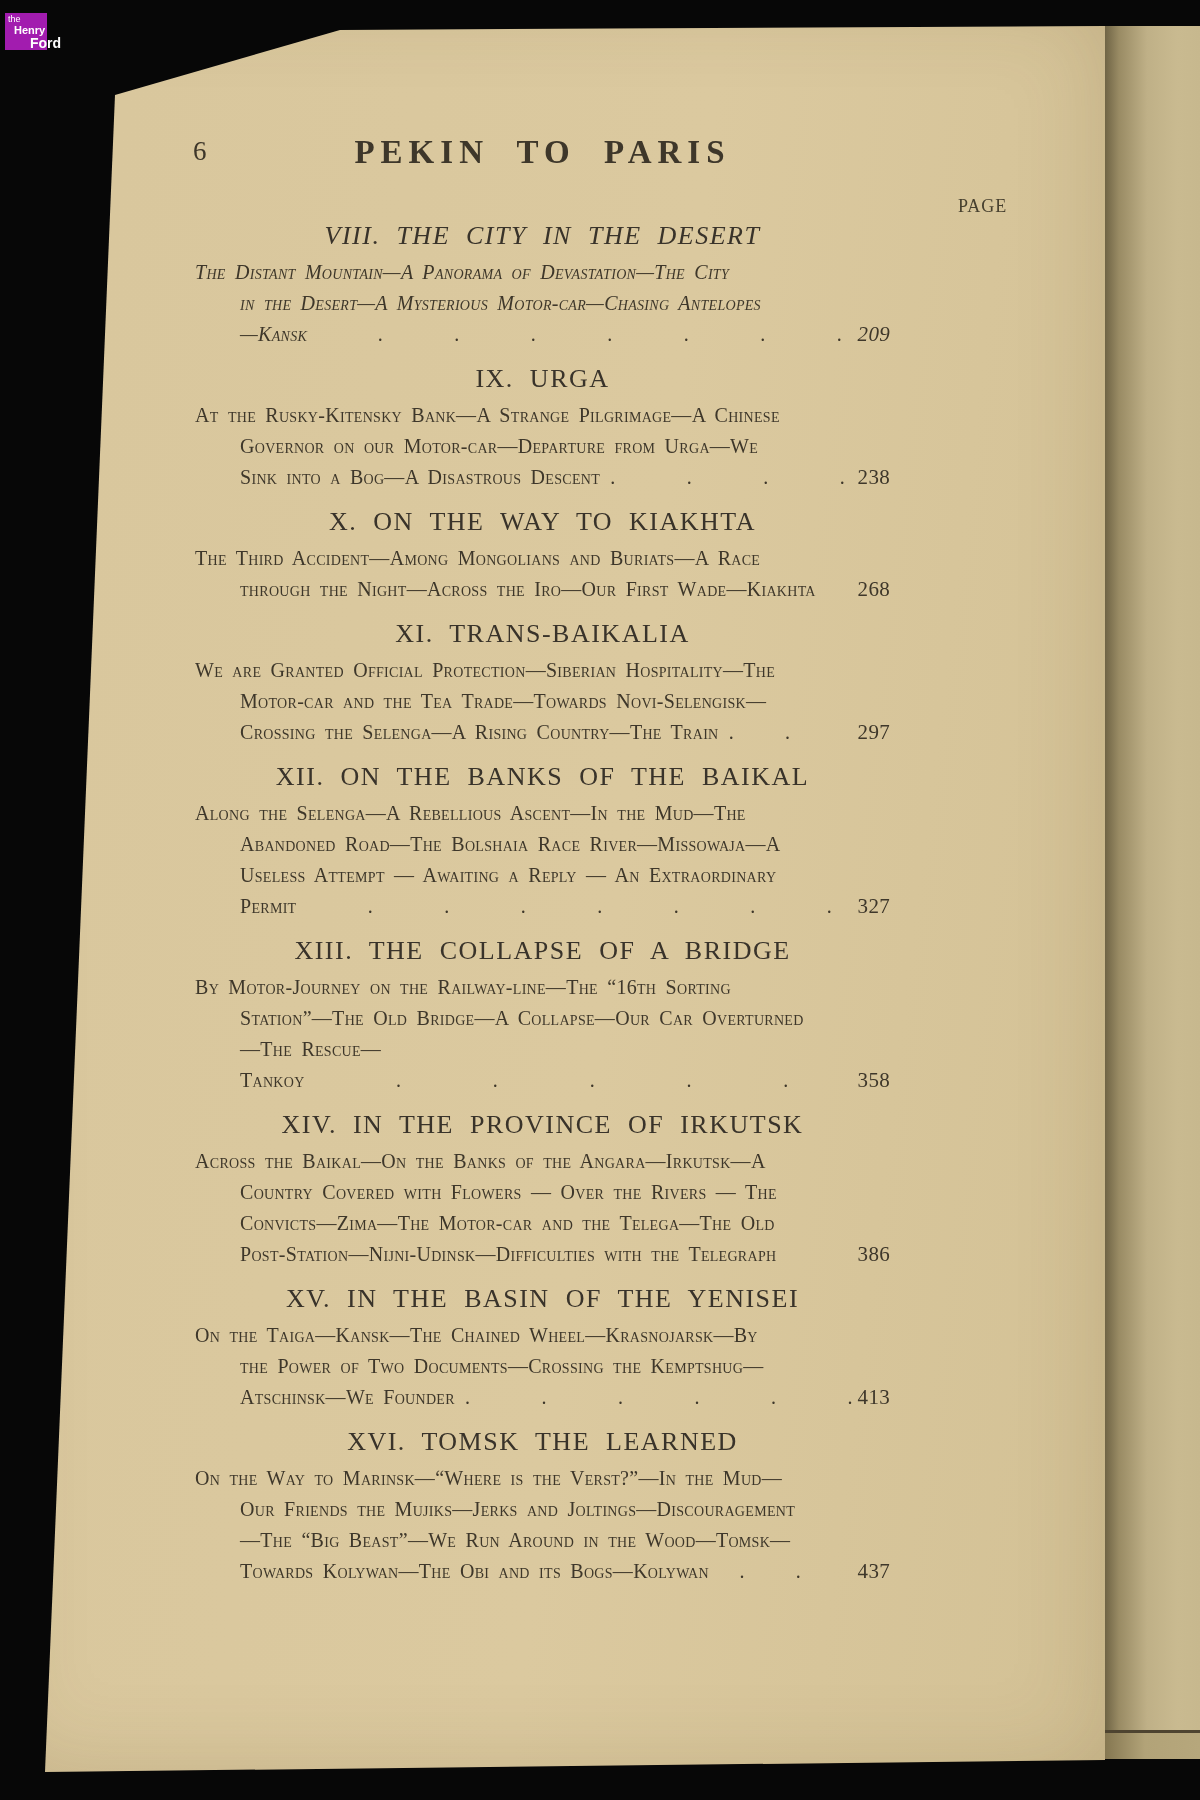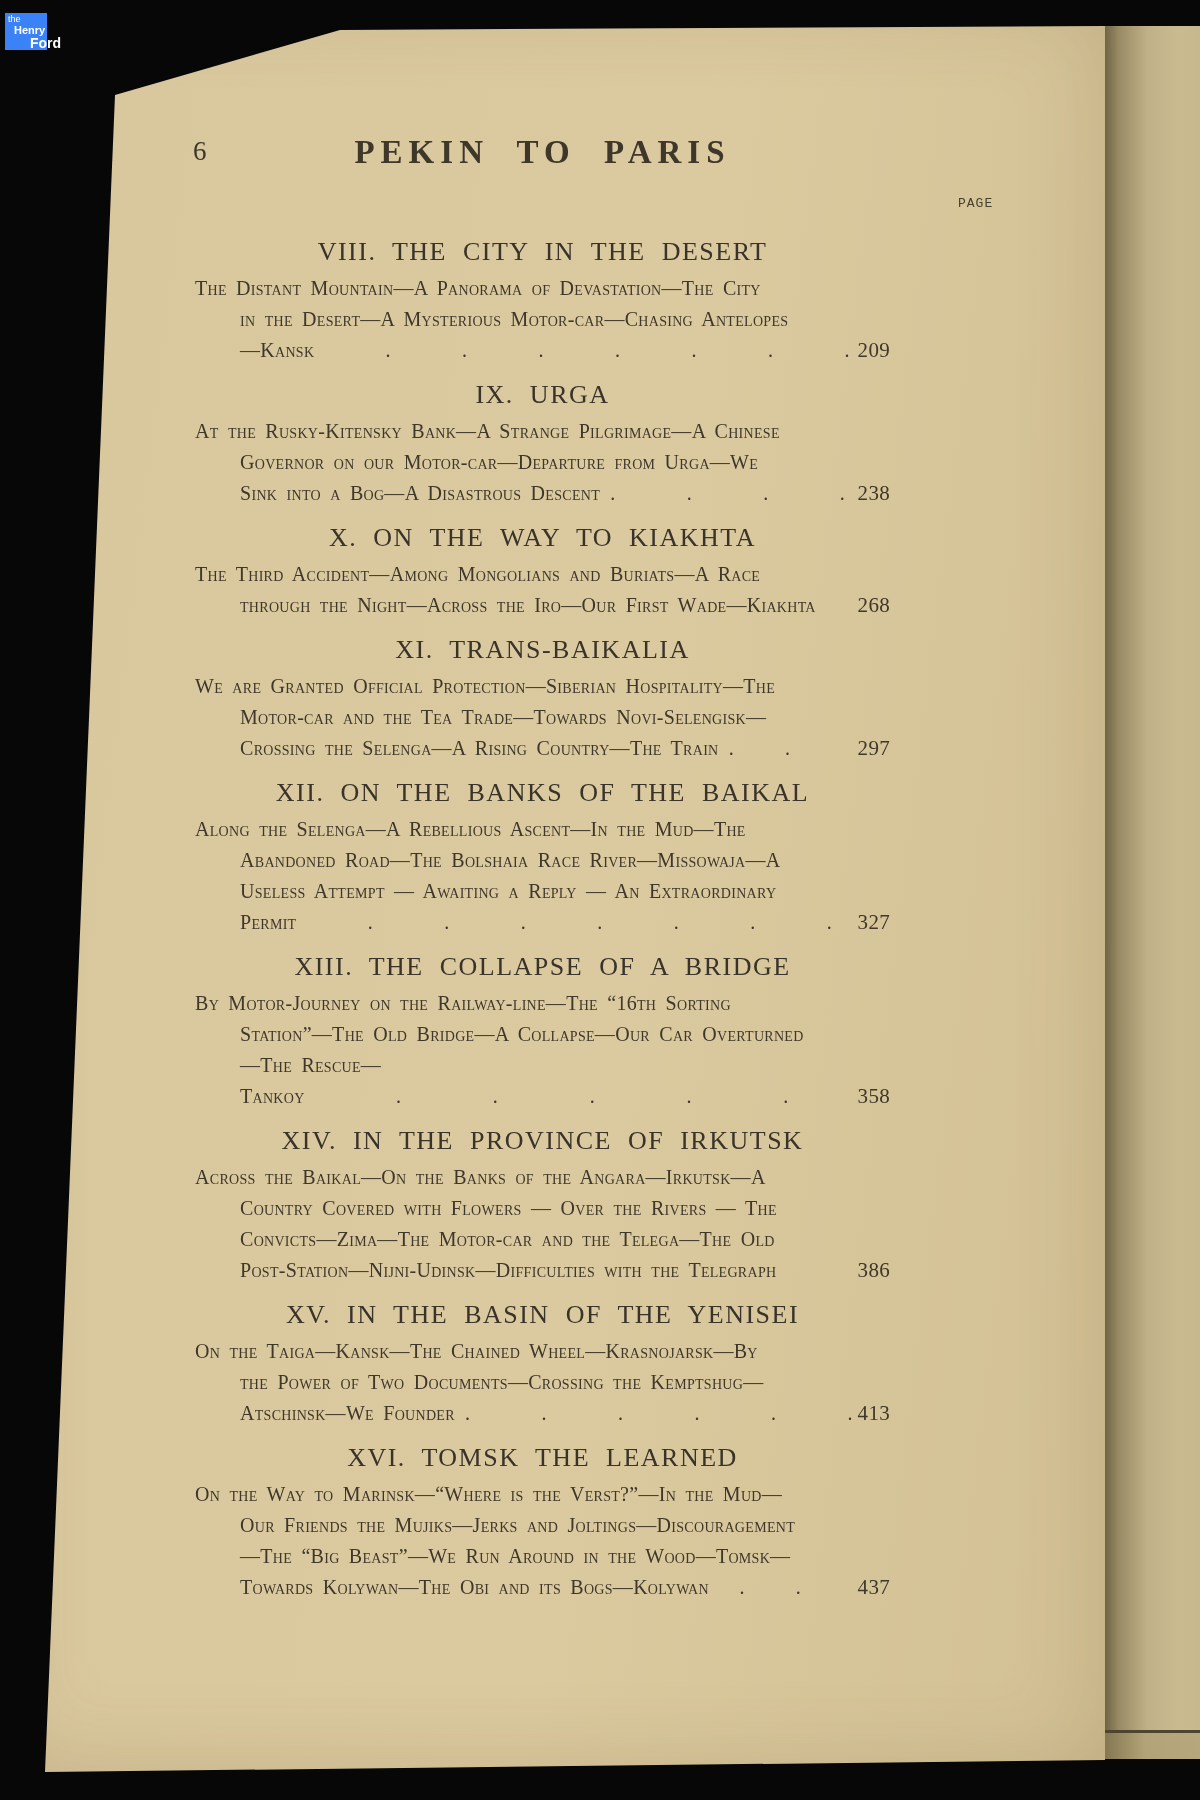--- a/index.html
+++ b/index.html
@@ -21,40 +21,40 @@
     background:linear-gradient(to right,#6f6445 0px,#998b64 14px,#bfb087 42px,#c9ba90 72px,#c7b88e 100%);
     border-bottom:3px solid #4e4430;
   }
   .page-next-strip{
     position:absolute;left:1105px;top:1733px;width:95px;height:26px;
     background:linear-gradient(to right,#857751 0px,#b2a378 40px,#b6a77c 100%);
   }
   
   .logo{
     position:absolute;left:5px;top:13px;width:42px;height:37px;
-    background:#3b82f6;color:#ffffff;
+    background:#a21caf;color:#ffffff;
     font-family:"Liberation Sans", sans-serif;line-height:1;
     padding:2px 0 0 3px;box-sizing:border-box;
   }
   .logo-the{display:block;font-size:9px;font-weight:normal;}
   .logo-henry{display:block;font-size:11px;font-weight:bold;margin-top:1px;margin-left:6px;}
   .logo-ford{display:block;font-size:14px;font-weight:bold;margin-left:22px;}
 
   
   .content{position:absolute;left:195px;top:130px;width:695px;color:#3e372a;}
   .toc-header{position:relative;height:45px;}
   .folio{position:absolute;left:-2px;top:6px;font-size:27px;}
   .book-title{
     margin:0;text-align:center;font-weight:bold;
     font-size:33px;line-height:45px;letter-spacing:6px;word-spacing:14px;
   }
-  .page-label{position:absolute;left:763px;top:66px;font-size:13px;letter-spacing:1px;color:#47402f;font-family:Liberation Mono, monospace;}
+  .page-label{position:absolute;left:763px;top:66px;font-size:18px;letter-spacing:1px;color:#47402f;}
 
   .chapter{margin-top:12px;}
-  .chapter.first{margin-top:60px;}
+  .chapter.first{margin-top:44px;font-style:italic;}
   .ch-head{
     margin:0 0 5px 0;text-align:center;font-weight:normal;
     font-size:26px;line-height:33px;letter-spacing:1.5px;word-spacing:8px;color:#39332a;
   }
   .desc{
     position:relative;
     font-size:20px;line-height:31px;
     font-variant:small-caps;letter-spacing:.3px;word-spacing:4px;
   }
   .dline{margin-left:45px;white-space:pre-wrap;}

